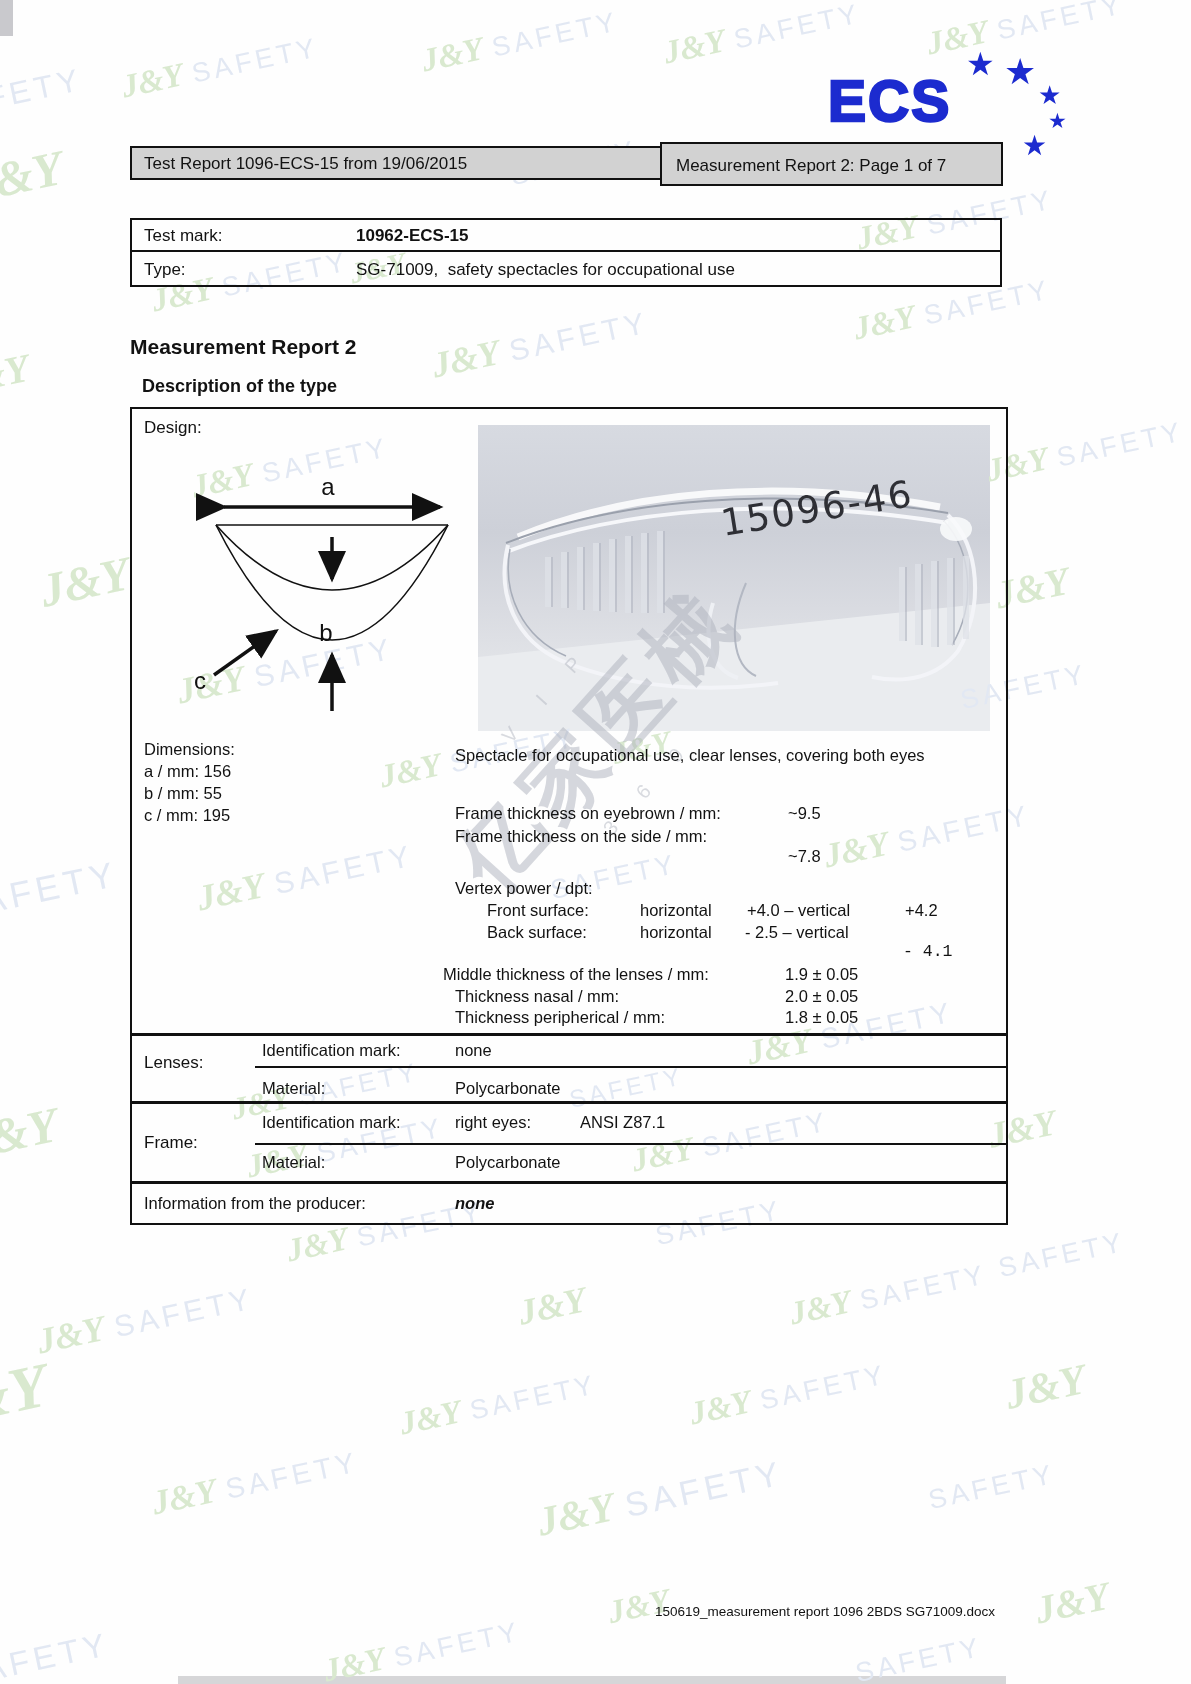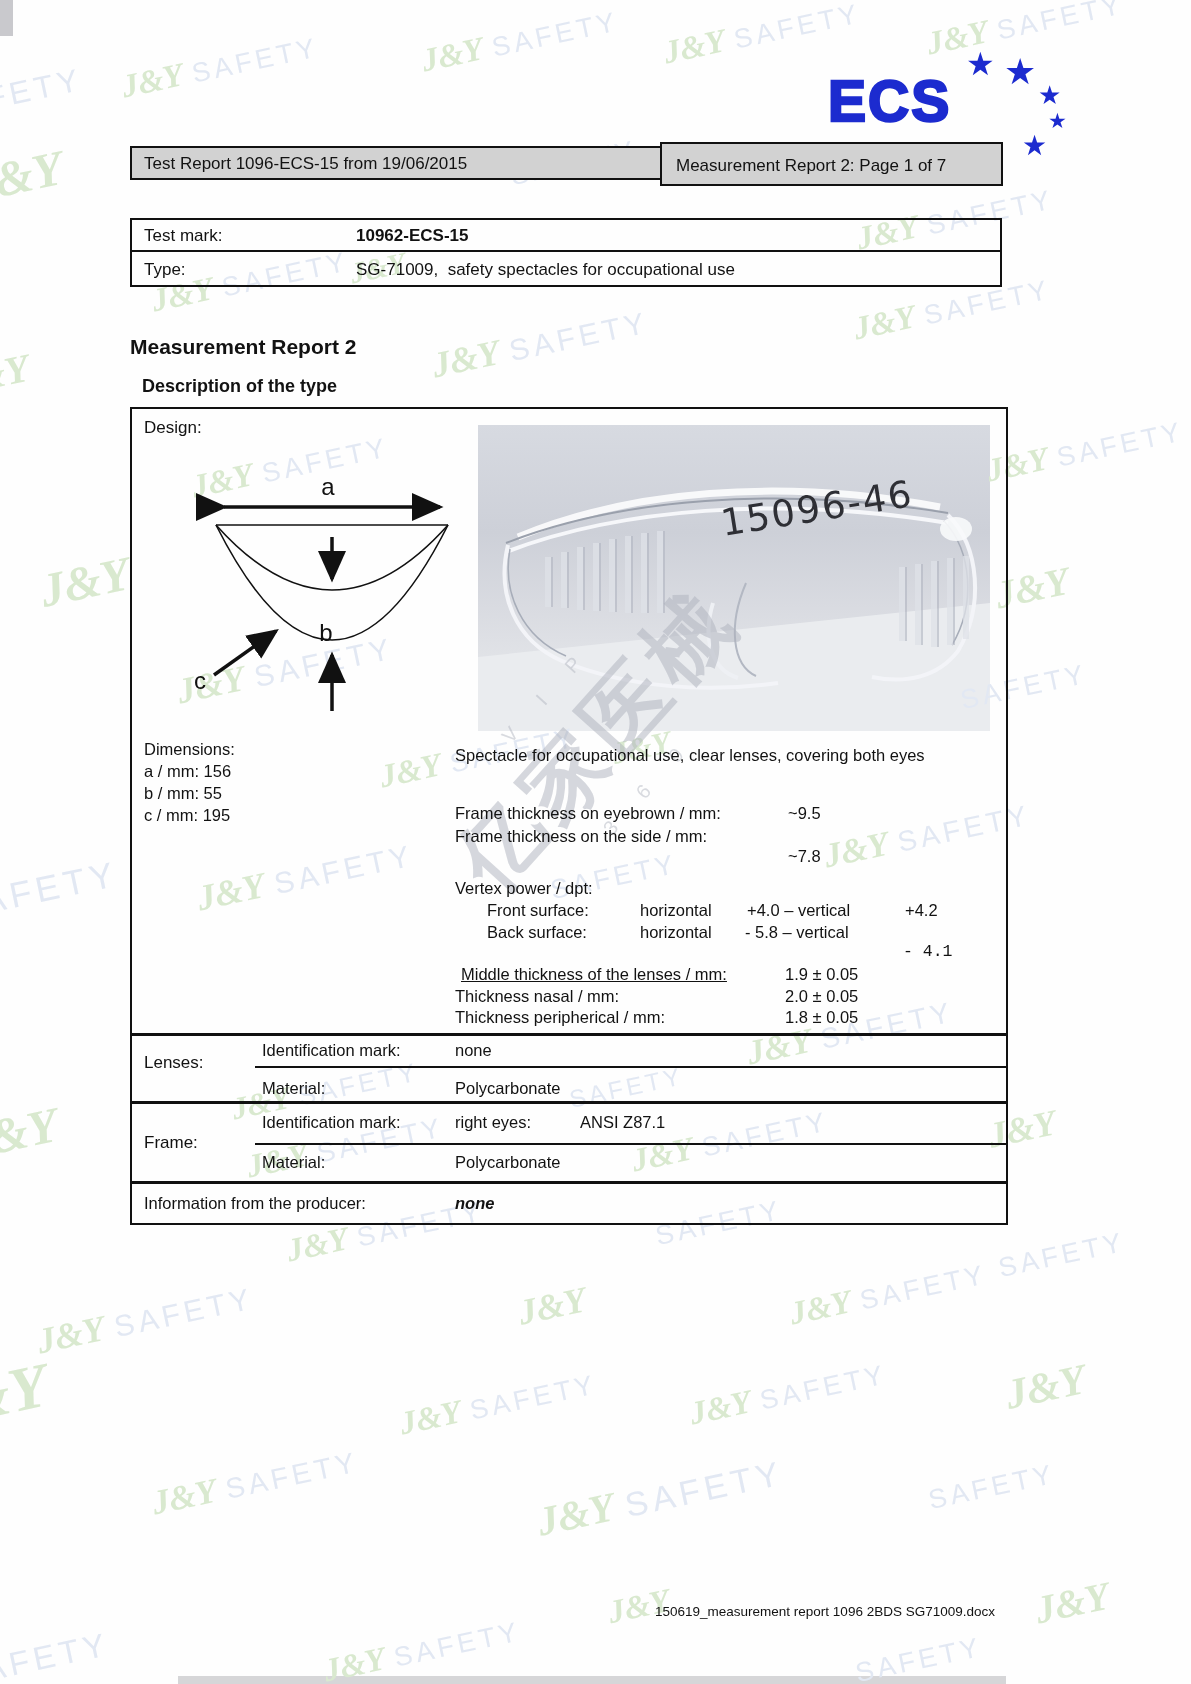--- a/index.html
+++ b/index.html
@@ -212,24 +212,24 @@
   <div class="t" style="left:455px;top:826px;">Frame thickness on the side / mm:</div>
   <div class="t" style="left:788px;top:826px;margin-top:20px;">~7.8</div>
 
   <div class="t" style="left:455px;top:878px;">Vertex power / dpt:</div>
   <div class="t" style="left:487px;top:900px;">Front surface:</div>
   <div class="t" style="left:640px;top:900px;">horizontal</div>
   <div class="t" style="left:747px;top:900px;">+4.0 – vertical</div>
   <div class="t" style="left:905px;top:900px;">+4.2</div>
   <div class="t" style="left:487px;top:922px;">Back surface:</div>
   <div class="t" style="left:640px;top:922px;">horizontal</div>
-  <div class="t" style="left:745px;top:922px;">- 5.8 – vertical</div>
+  <div class="t" style="left:745px;top:922px;">- 2.5 – vertical</div>
   <div class="t" style="left:903px;top:942px;font-family:Liberation Mono, monospace;">- 4.1</div>
 
-  <div class="t" style="left:461px;top:964px;text-decoration:underline;">Middle thickness of the lenses / mm:</div>
+  <div class="t" style="left:443px;top:964px;">Middle thickness of the lenses / mm:</div>
   <div class="t" style="left:785px;top:964px;">1.9 ± 0.05</div>
   <div class="t" style="left:455px;top:986px;">Thickness nasal / mm:</div>
   <div class="t" style="left:785px;top:986px;">2.0 ± 0.05</div>
   <div class="t" style="left:455px;top:1007px;">Thickness peripherical / mm:</div>
   <div class="t" style="left:785px;top:1007px;">1.8 ± 0.05</div>
 
   <div class="hline" style="left:130px;top:1033px;width:878px;height:3px;"></div>
   <div class="t t17" style="left:144px;top:1052px;">Lenses:</div>
   <div class="t" style="left:262px;top:1040px;">Identification mark:</div>
   <div class="t" style="left:455px;top:1040px;">none</div>

